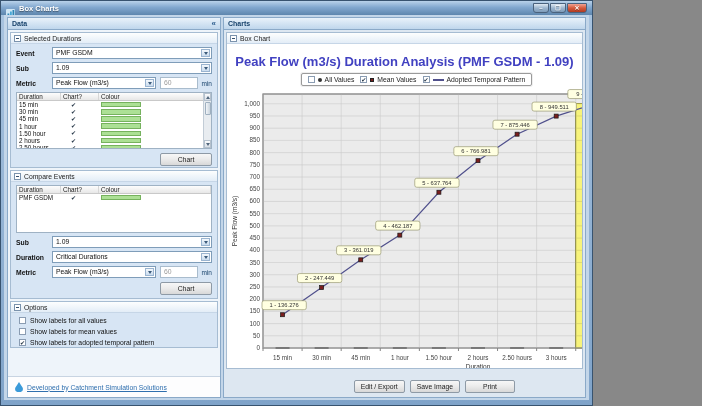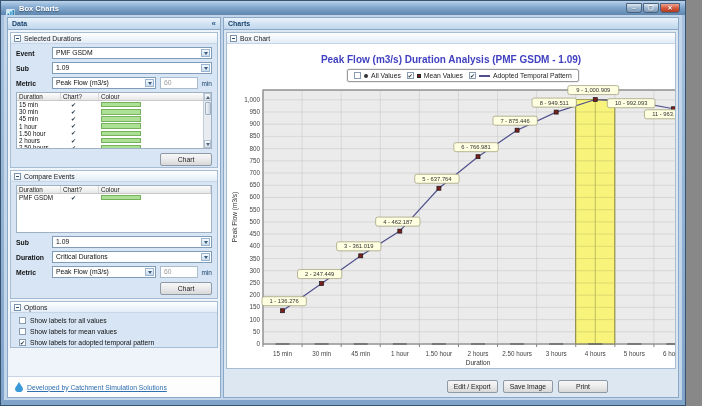--- a/index.html
+++ b/index.html
@@ -1,17 +1,17 @@
 <!DOCTYPE html>
 <html><head>
 <meta charset="utf-8">
 <style>
   html,body{margin:0;padding:0;background:#888;}
   *{box-sizing:border-box;font-family:"Liberation Sans",sans-serif;}
-  .window{position:relative;width:686px;height:406px;background:linear-gradient(#a9c4e0,#7fa3c9);border:1px solid #38536f;overflow:hidden;}
+  .window{position:relative;width:593px;height:406px;background:linear-gradient(#a9c4e0,#7fa3c9);border:1px solid #38536f;overflow:hidden;}
   .titlebar{position:absolute;top:0;left:0;right:0;height:14px;background:linear-gradient(#b9d2ea,#82a8cf 45%,#5e86ae);display:flex;align-items:center;padding:0 5px;}
   .app-icon{width:9px;height:9px;display:inline-block;margin-right:4px;}
   .title-text{color:#fff;font-size:7.5px;font-weight:bold;text-shadow:0 1px 1px rgba(0,0,0,.45);}
   .win-btns{margin-left:auto;display:flex;gap:1px;}
   .wbtn{width:16px;height:10px;border:1px solid #4a627d;border-radius:0 0 3px 3px;background:linear-gradient(#dfe9f3,#9db6cf 50%,#7e9cba);display:flex;align-items:center;justify-content:center;color:#fff;font-size:6px;line-height:6px;font-weight:bold;text-shadow:0 1px 0 rgba(0,0,0,.3);}
   .wbtn.close{background:linear-gradient(#f0a292,#d55a3c 50%,#b03a22);width:20px;}
   .content{position:absolute;left:3px;right:3px;top:14px;bottom:5px;background:#c3d6e9;}
   
   .panel-header{height:13px;background:linear-gradient(#e9f2fa,#bfd6ec);border:1px solid #8aa9c8;display:flex;align-items:center;justify-content:space-between;padding:0 4px;font-size:7px;font-weight:bold;color:#17426b;}
   .collapse{font-size:8px;color:#2a5b8c;cursor:pointer;line-height:8px;}
@@ -57,21 +57,21 @@
   .opt{display:flex;align-items:center;margin:4px 8px 0 8px;gap:4px;}
   .cbx{width:7px;height:7px;border:1px solid #8a9cb2;background:#fff;font-size:6px;line-height:6px;text-align:center;color:#234;flex:none;display:inline-block;}
   .opt-lab{font-size:6.8px;color:#111;}
   .footer{position:absolute;bottom:0;left:0;right:0;height:21px;background:#fdfdfe;border-top:1px solid #c8d4e2;display:flex;align-items:center;padding:0 7px;gap:4px;}
   .footer a{font-size:6.8px;color:#2f6fae;text-decoration:underline;}
   
   .charts-panel{position:absolute;left:219px;right:3px;top:2px;bottom:2px;}
   .charts-body{position:absolute;top:13px;left:0;right:0;bottom:0;background:#dde7f1;border:1px solid #8aa9c8;border-top:none;}
   .chart-group{position:absolute;left:2px;right:2px;top:2px;bottom:28px;border:1px solid #a6bcd2;background:#fff;}
   .chart-inner{position:absolute;top:11px;left:0;right:0;bottom:0;background:#fff;overflow:hidden;}
-  .chart-title{margin-top:10px;text-align:center;font-size:10px;font-weight:bold;color:#4141c1;}
+  .chart-title{margin-top:10px;text-align:center;font-size:13px;font-weight:bold;color:#4141c1;}
   .chart-legend{margin:4px auto 0 auto;position:relative;left:12px;width:max-content;border:1px solid #9a9a9a;border-radius:2px;background:#fff;height:13px;display:flex;align-items:center;padding:0 6px;gap:6px;box-shadow:0 0 0 1px #eee;}
   .lg-item{display:flex;align-items:center;gap:3px;}
   .lg-lab{font-size:6.8px;color:#222;}
   .mk{display:inline-block;}
   .mk-dot{width:4px;height:4px;border-radius:50%;background:#333;}
   .mk-square{width:4px;height:4px;background:#7a1e1e;border:0.5px solid #222;}
   .mk-line{width:11px;height:2px;background:#50508c;}
   .btn-bar{position:absolute;bottom:4px;right:70px;display:flex;gap:5px;}
   .btn-bar .btn{min-width:50px;}
   svg text{font-family:"Liberation Sans",sans-serif;}

